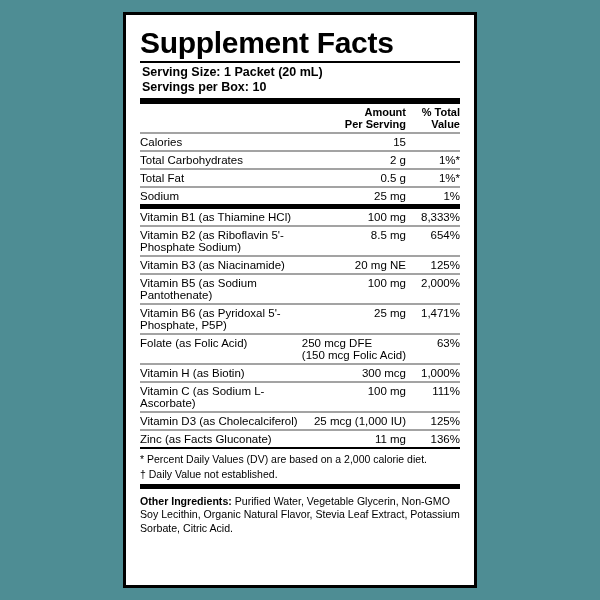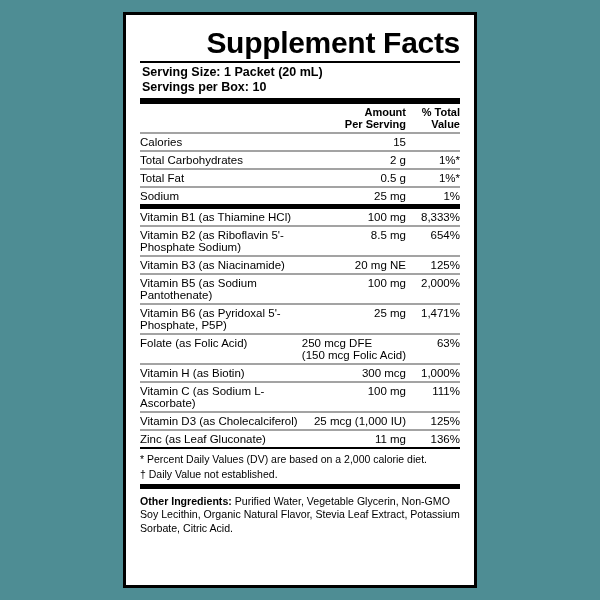--- a/index.html
+++ b/index.html
@@ -18,21 +18,21 @@
     left: 123px;
     top: 12px;
     width: 354px;
     height: 576px;
     background: #ffffff;
     border: 3px solid #000000;
     box-sizing: border-box;
     padding: 8px 14px 6px 14px;
   }
   .title {
-    text-align: right;
+    text-align: left;
     font-size: 30px;
     font-weight: bold;
     letter-spacing: -0.3px;
     margin: 4px 0 2px 0;
     color: #000;
     line-height: 1.05;
   }
   .serving-line {
     font-size: 12.5px;
     font-weight: bold;
@@ -203,21 +203,21 @@
       <td class="nm">Vitamin C (as Sodium L-Ascorbate)</td>
       <td class="col-amt">100 mg</td>
       <td class="col-dv">111%</td>
     </tr>
     <tr class="line-sep">
       <td class="nm">Vitamin D3 (as Cholecalciferol)</td>
       <td class="col-amt">25 mcg (1,000 IU)</td>
       <td class="col-dv">125%</td>
     </tr>
     <tr class="line-sep">
-      <td class="nm">Zinc (as Leaf Gluconate)</td>
+      <td class="nm">Zinc (as Facts Gluconate)</td>
       <td class="col-amt">11 mg</td>
       <td class="col-dv">136%</td>
     </tr>
   </tbody>
     </table>
 
   <div class="rule rule-med"></div>
 
   <div class="footnotes">
     <div>* Percent Daily Values (DV) are based on a 2,000 calorie diet.</div>

